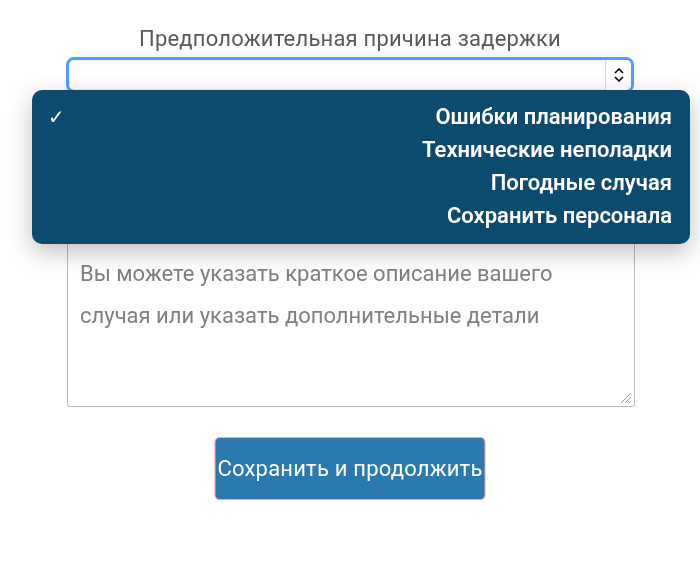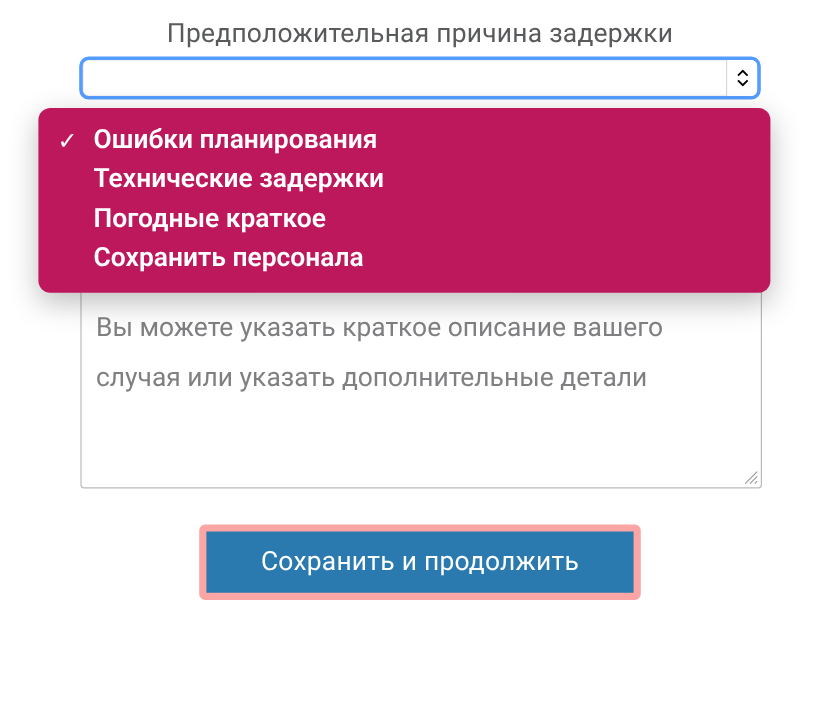--- a/index.html
+++ b/index.html
@@ -9,21 +9,21 @@
     width: 700px;
     height: 584px;
     background: #ffffff;
     font-family: -apple-system, BlinkMacSystemFont, "Segoe UI", Roboto, Helvetica, Arial, sans-serif;
     -webkit-font-smoothing: antialiased;
   }
   .container {
     position: relative;
     width: 700px;
     height: 584px;
-    padding-top: 16px;
+    padding-top: 26px;
   }
   .field-label {
     text-align: center;
     color: #595a5c;
     font-size: 22px;
     font-weight: 400;
     letter-spacing: 0.2px;
   }
   .select-wrap {
     position: relative;
@@ -57,26 +57,27 @@
     align-items: center;
     justify-content: center;
     gap: 2px;
     background: #fff;
   }
   .select-arrows svg { display:block; }
   .dropdown {
     position: absolute;
     top: 90px;
     left: 32px;
-    width: 610px;
-    background: #be185d;
+    width: 658px;
+    background: #0c4a6e;
     border-radius: 10px;
     padding: 10px 0 12px 0;
     z-index: 10;
     box-shadow: 0 8px 24px rgba(0,0,0,0.25);
+    text-align: right;
   }
   .dropdown-item {
     display: flex;
     align-items: center;
     height: 33px;
     padding: 0 18px 0 16px;
     color: #ffffff;
     font-size: 22px;
     font-weight: 600;
     cursor: pointer;
@@ -122,24 +123,24 @@
     bottom: 2px;
     width: 14px;
     height: 14px;
   }
   .resize-grip svg { display:block; }
   .submit-btn {
     position: absolute;
     top: 437px;
     left: 50%;
     transform: translateX(-50%);
-    width: 368px;
+    width: 271px;
     height: 63px;
     background: #2a7aaf;
-    border: 6px solid #fca5a5;
+    border: 1px solid #fca5a5;
     border-radius: 5px;
     color: #ffffff;
     font-size: 22px;
     font-weight: 400;
     display: flex;
     align-items: center;
     justify-content: center;
     cursor: pointer;
     letter-spacing: 0.2px;
   }
@@ -166,25 +167,25 @@
     </div>
   </div>
 
   <div class="dropdown">
     <div class="dropdown-item selected">
       <span class="check"></span>
       <span class="opt-label">Ошибки планирования</span>
     </div>
     <div class="dropdown-item">
       <span class="check"></span>
-      <span class="opt-label">Технические задержки</span>
+      <span class="opt-label">Технические неполадки</span>
     </div>
     <div class="dropdown-item">
       <span class="check"></span>
-      <span class="opt-label">Погодные краткое</span>
+      <span class="opt-label">Погодные случая</span>
     </div>
     <div class="dropdown-item">
       <span class="check"></span>
       <span class="opt-label">Сохранить персонала</span>
     </div>
   </div>
 
   <div class="textarea-wrap">
     <div class="notes-box">
       <div class="notes-placeholder">Вы можете указать краткое описание вашего случая или указать дополнительные детали</div>

